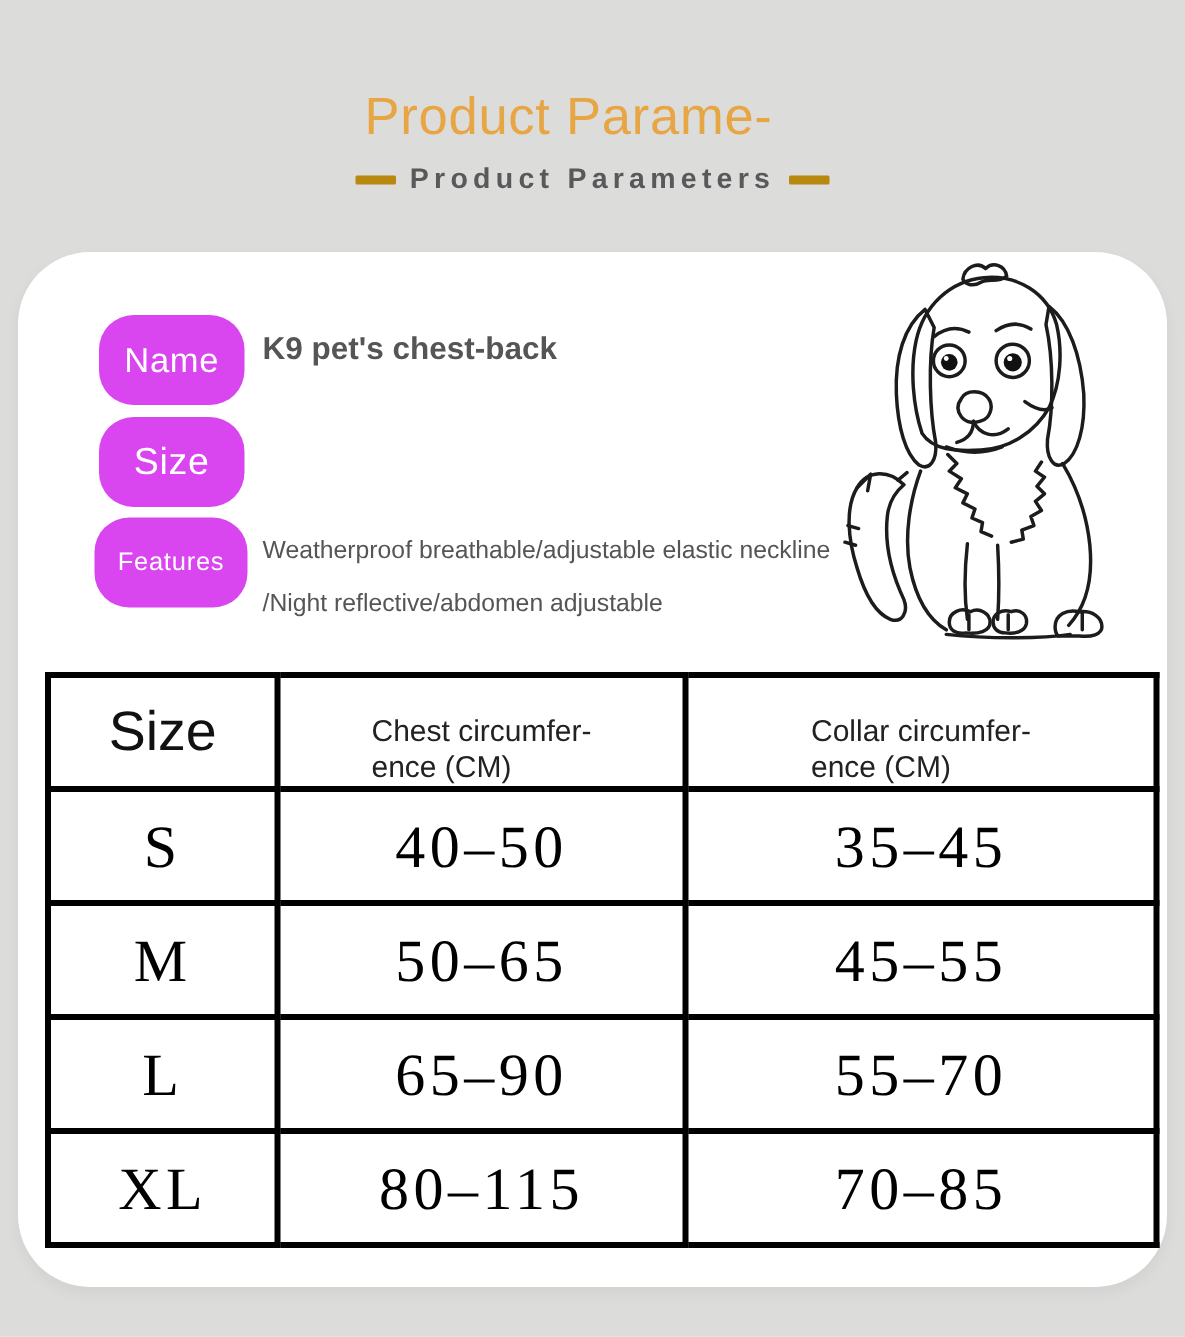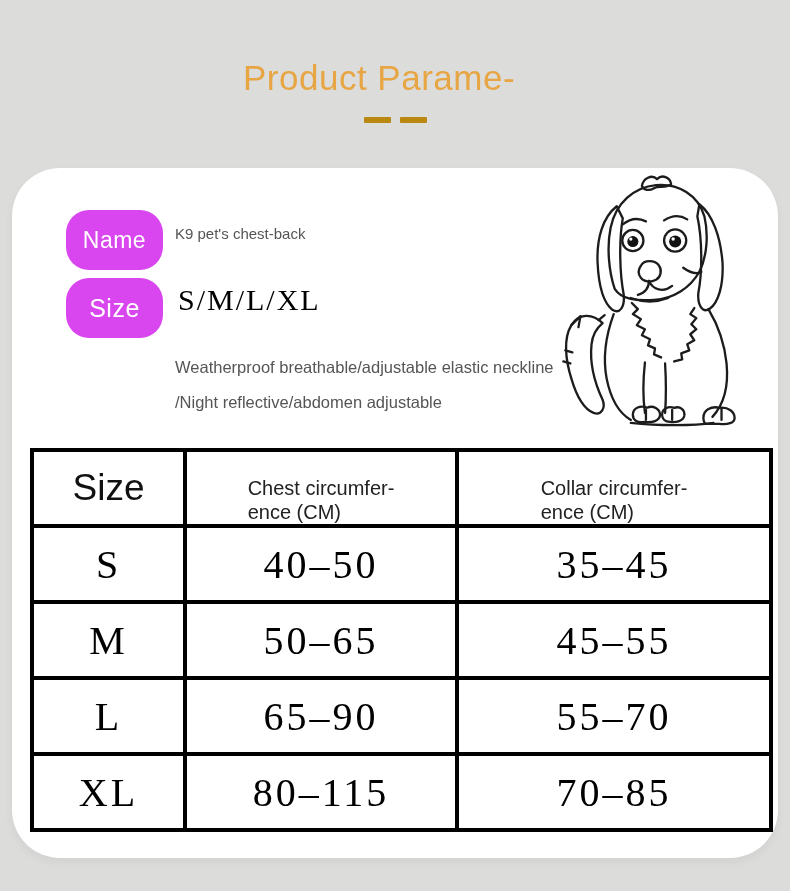--- a/index.html
+++ b/index.html
@@ -31,21 +31,21 @@
     position:absolute;height:60px;background:#d946ef;border-radius:23px;
     display:flex;align-items:center;justify-content:center;
     color:#ffffff;letter-spacing:0.5px;
   }
   .pill-name{left:54px;top:42px;width:97px;font-size:23px;}
   .pill-size{left:54px;top:110px;width:97px;font-size:25px;}
   .pill-features{left:51px;top:177px;width:102px;font-size:17px;}
   .spec-value{
     position:absolute;display:flex;align-items:center;color:#555555;
   }
-  .value-name{left:163px;top:42px;height:46px;font-size:15px;}
+  .value-name{left:163px;top:42px;height:46px;font-size:21px;font-weight:bold;}
   .value-size{
     left:166px;top:106px;height:52px;font-size:30px;color:#000000;
     font-family:"Liberation Serif","DejaVu Serif",serif;letter-spacing:2px;
   }
   .value-feat1{left:163px;top:179px;height:40px;font-size:16.5px;}
   .value-feat2{left:163px;top:217px;height:34px;font-size:16.5px;}
   .dog{position:absolute;left:535px;top:2px;width:212px;height:262px;}
   .size-table{
     position:absolute;left:30px;top:448px;width:727px;
     border-collapse:collapse;table-layout:fixed;background:#ffffff;
@@ -77,35 +77,38 @@
 <body>
 
 <div class="page">
 
   <div class="main-title">
     <div>Product Parame-</div>
   </div>
 
   <div class="section-heading-row">
     <span class="dash"></span>
+    <span class="section-heading-text">Product Parameters</span>
     <span class="dash"></span>
   </div>
 
   <div class="card">
 
     <div class="pill pill-name">
       <span>Name</span>
     </div>
     <div class="spec-value value-name">K9 pet's chest-back</div>
 
     <div class="pill pill-size">
       <span>Size</span>
     </div>
-    <div class="spec-value value-size">S/M/L/XL</div>
 
+    <div class="pill pill-features">
+      <span>Features</span>
+    </div>
     <div class="spec-value value-feat2">/Night reflective/abdomen adjustable</div>
     <div class="spec-value value-feat1">Weatherproof breathable/adjustable elastic neckline</div>
 
     <svg class="dog" viewBox="0 0 200 260" fill="none" stroke="#1c1c1c" stroke-width="2.3" stroke-linecap="round" stroke-linejoin="round">
 
       <path d="M50,152 C40,142 26,142 19,154 C11,167 13,188 19,207 C24,224 31,237 41,241 C49,244 53,236 50,228 C42,211 37,192 39,173 C40,163 44,157 50,152 Z"></path>
       <path d="M19,154 L28,145 L26,156"></path>
       <path d="M13,179 l7,2 M11,190 l7,2 M46,149 l6,-5"></path>
 
       <path d="M61,143 C54,162 50,186 54,207 C58,227 66,241 78,248"></path>

